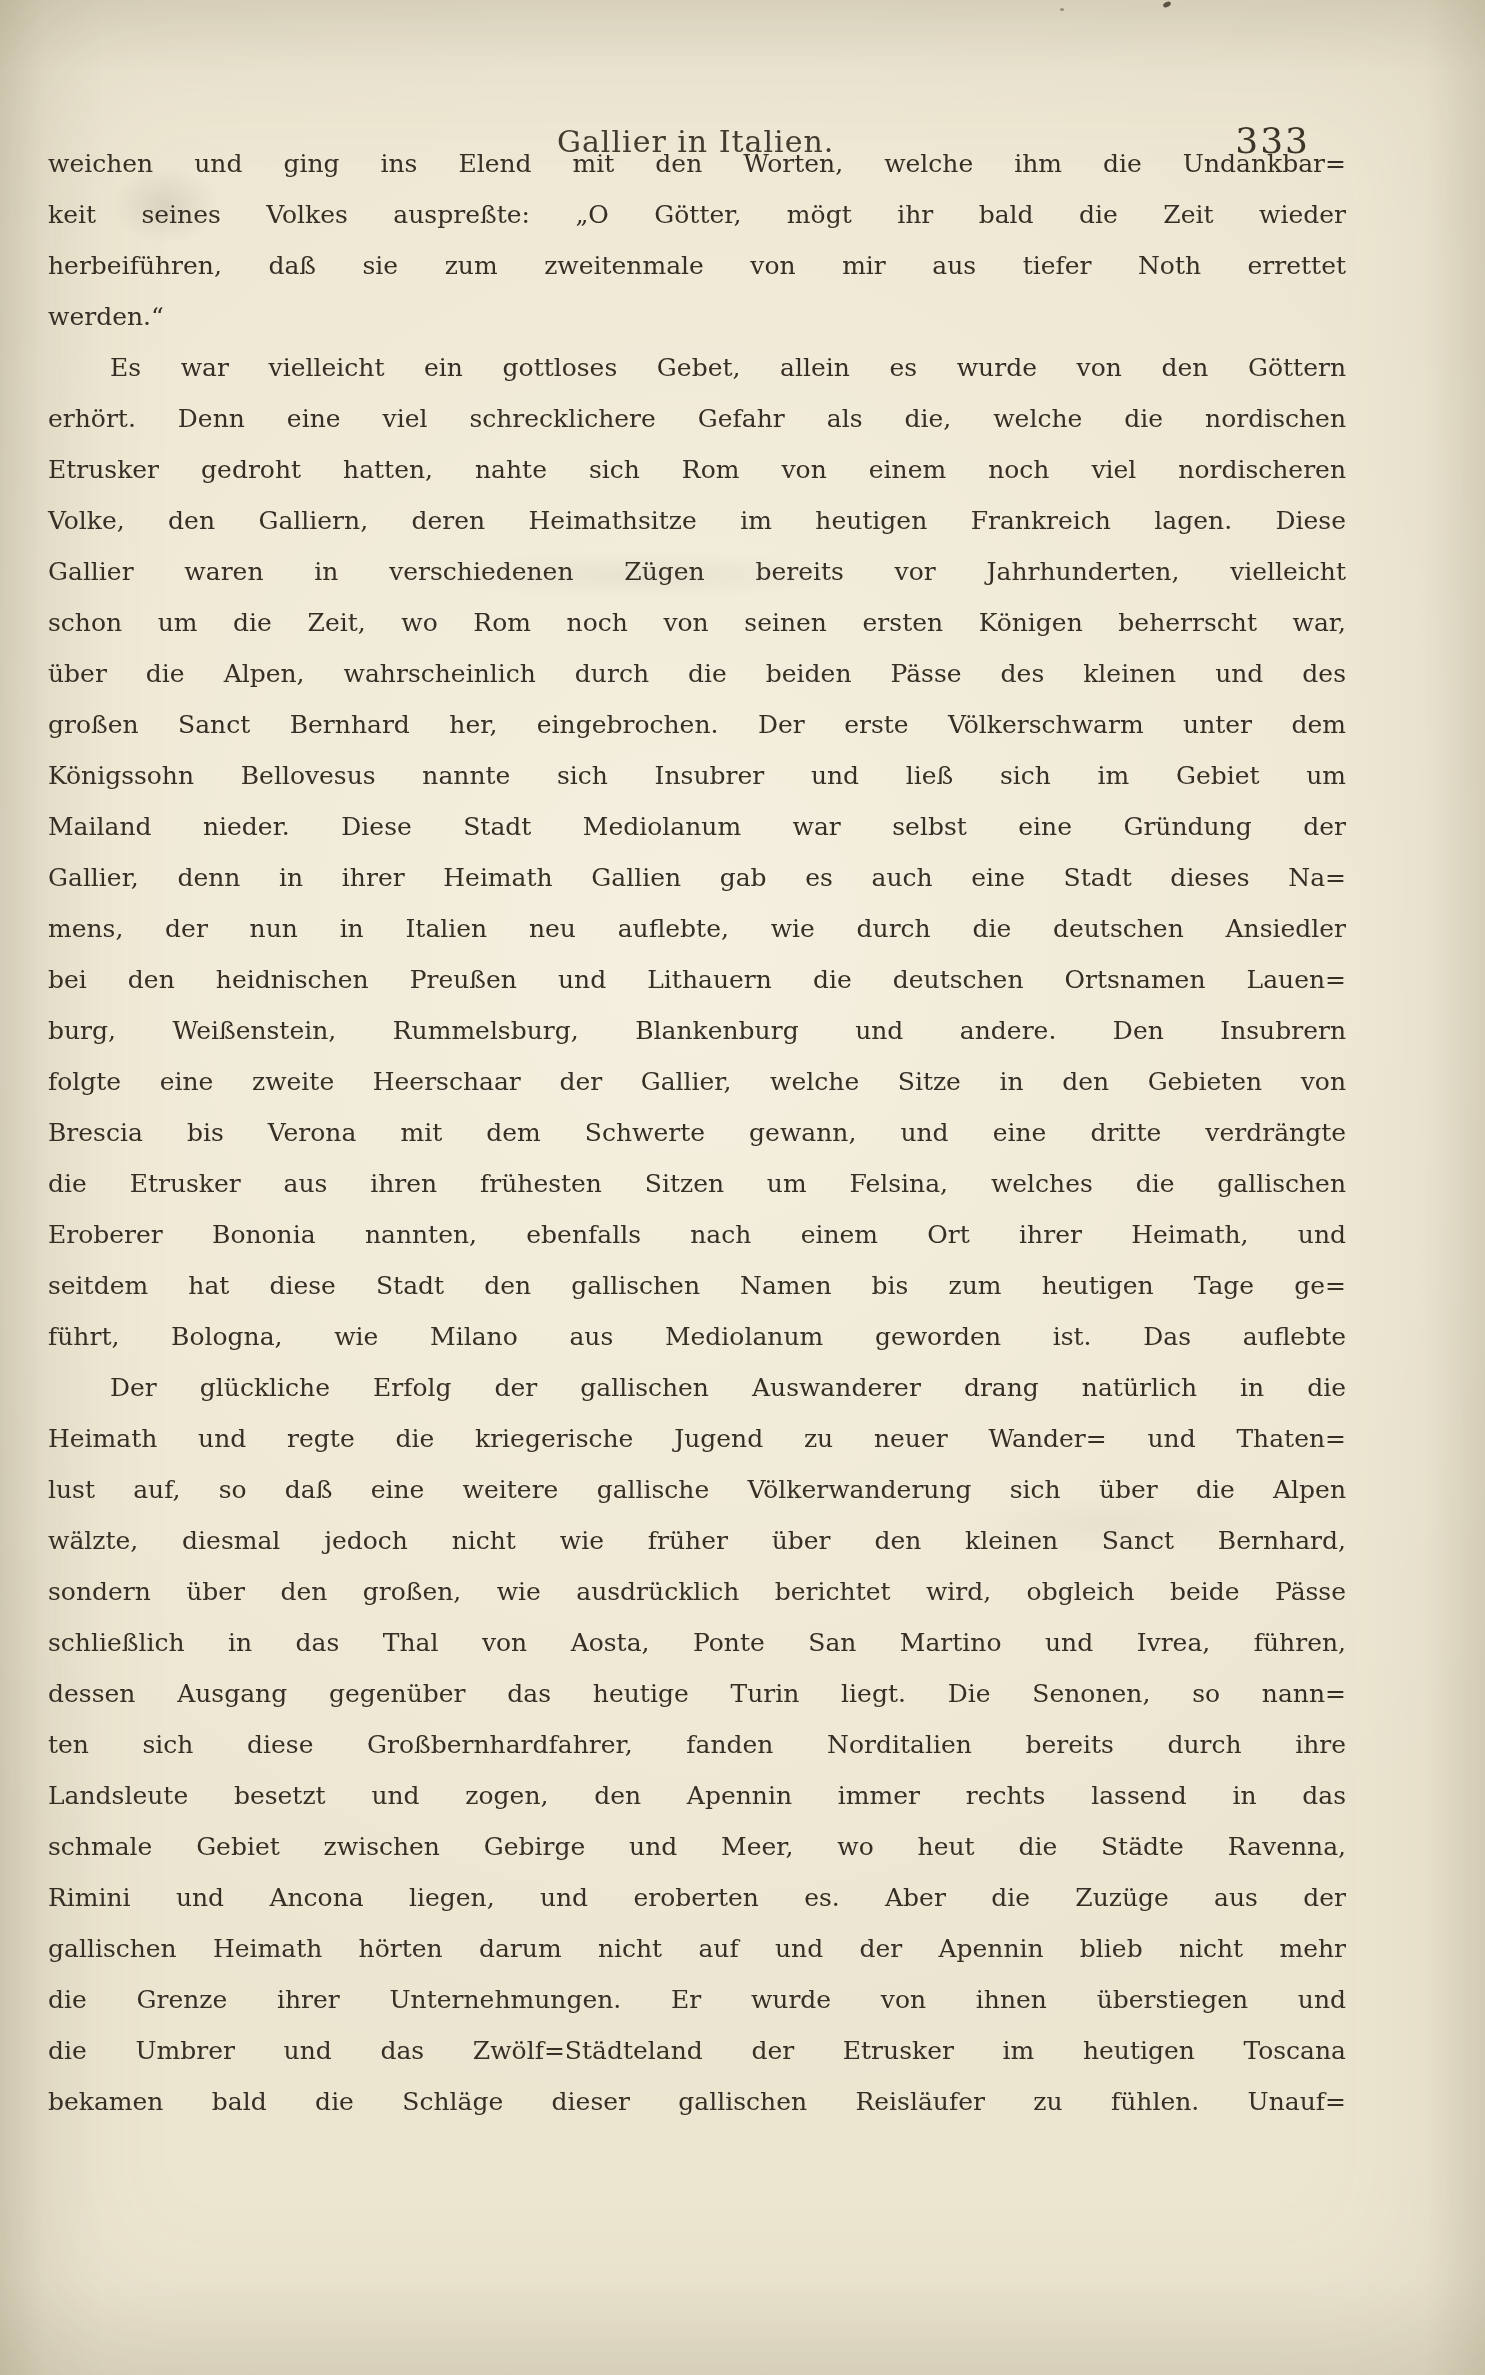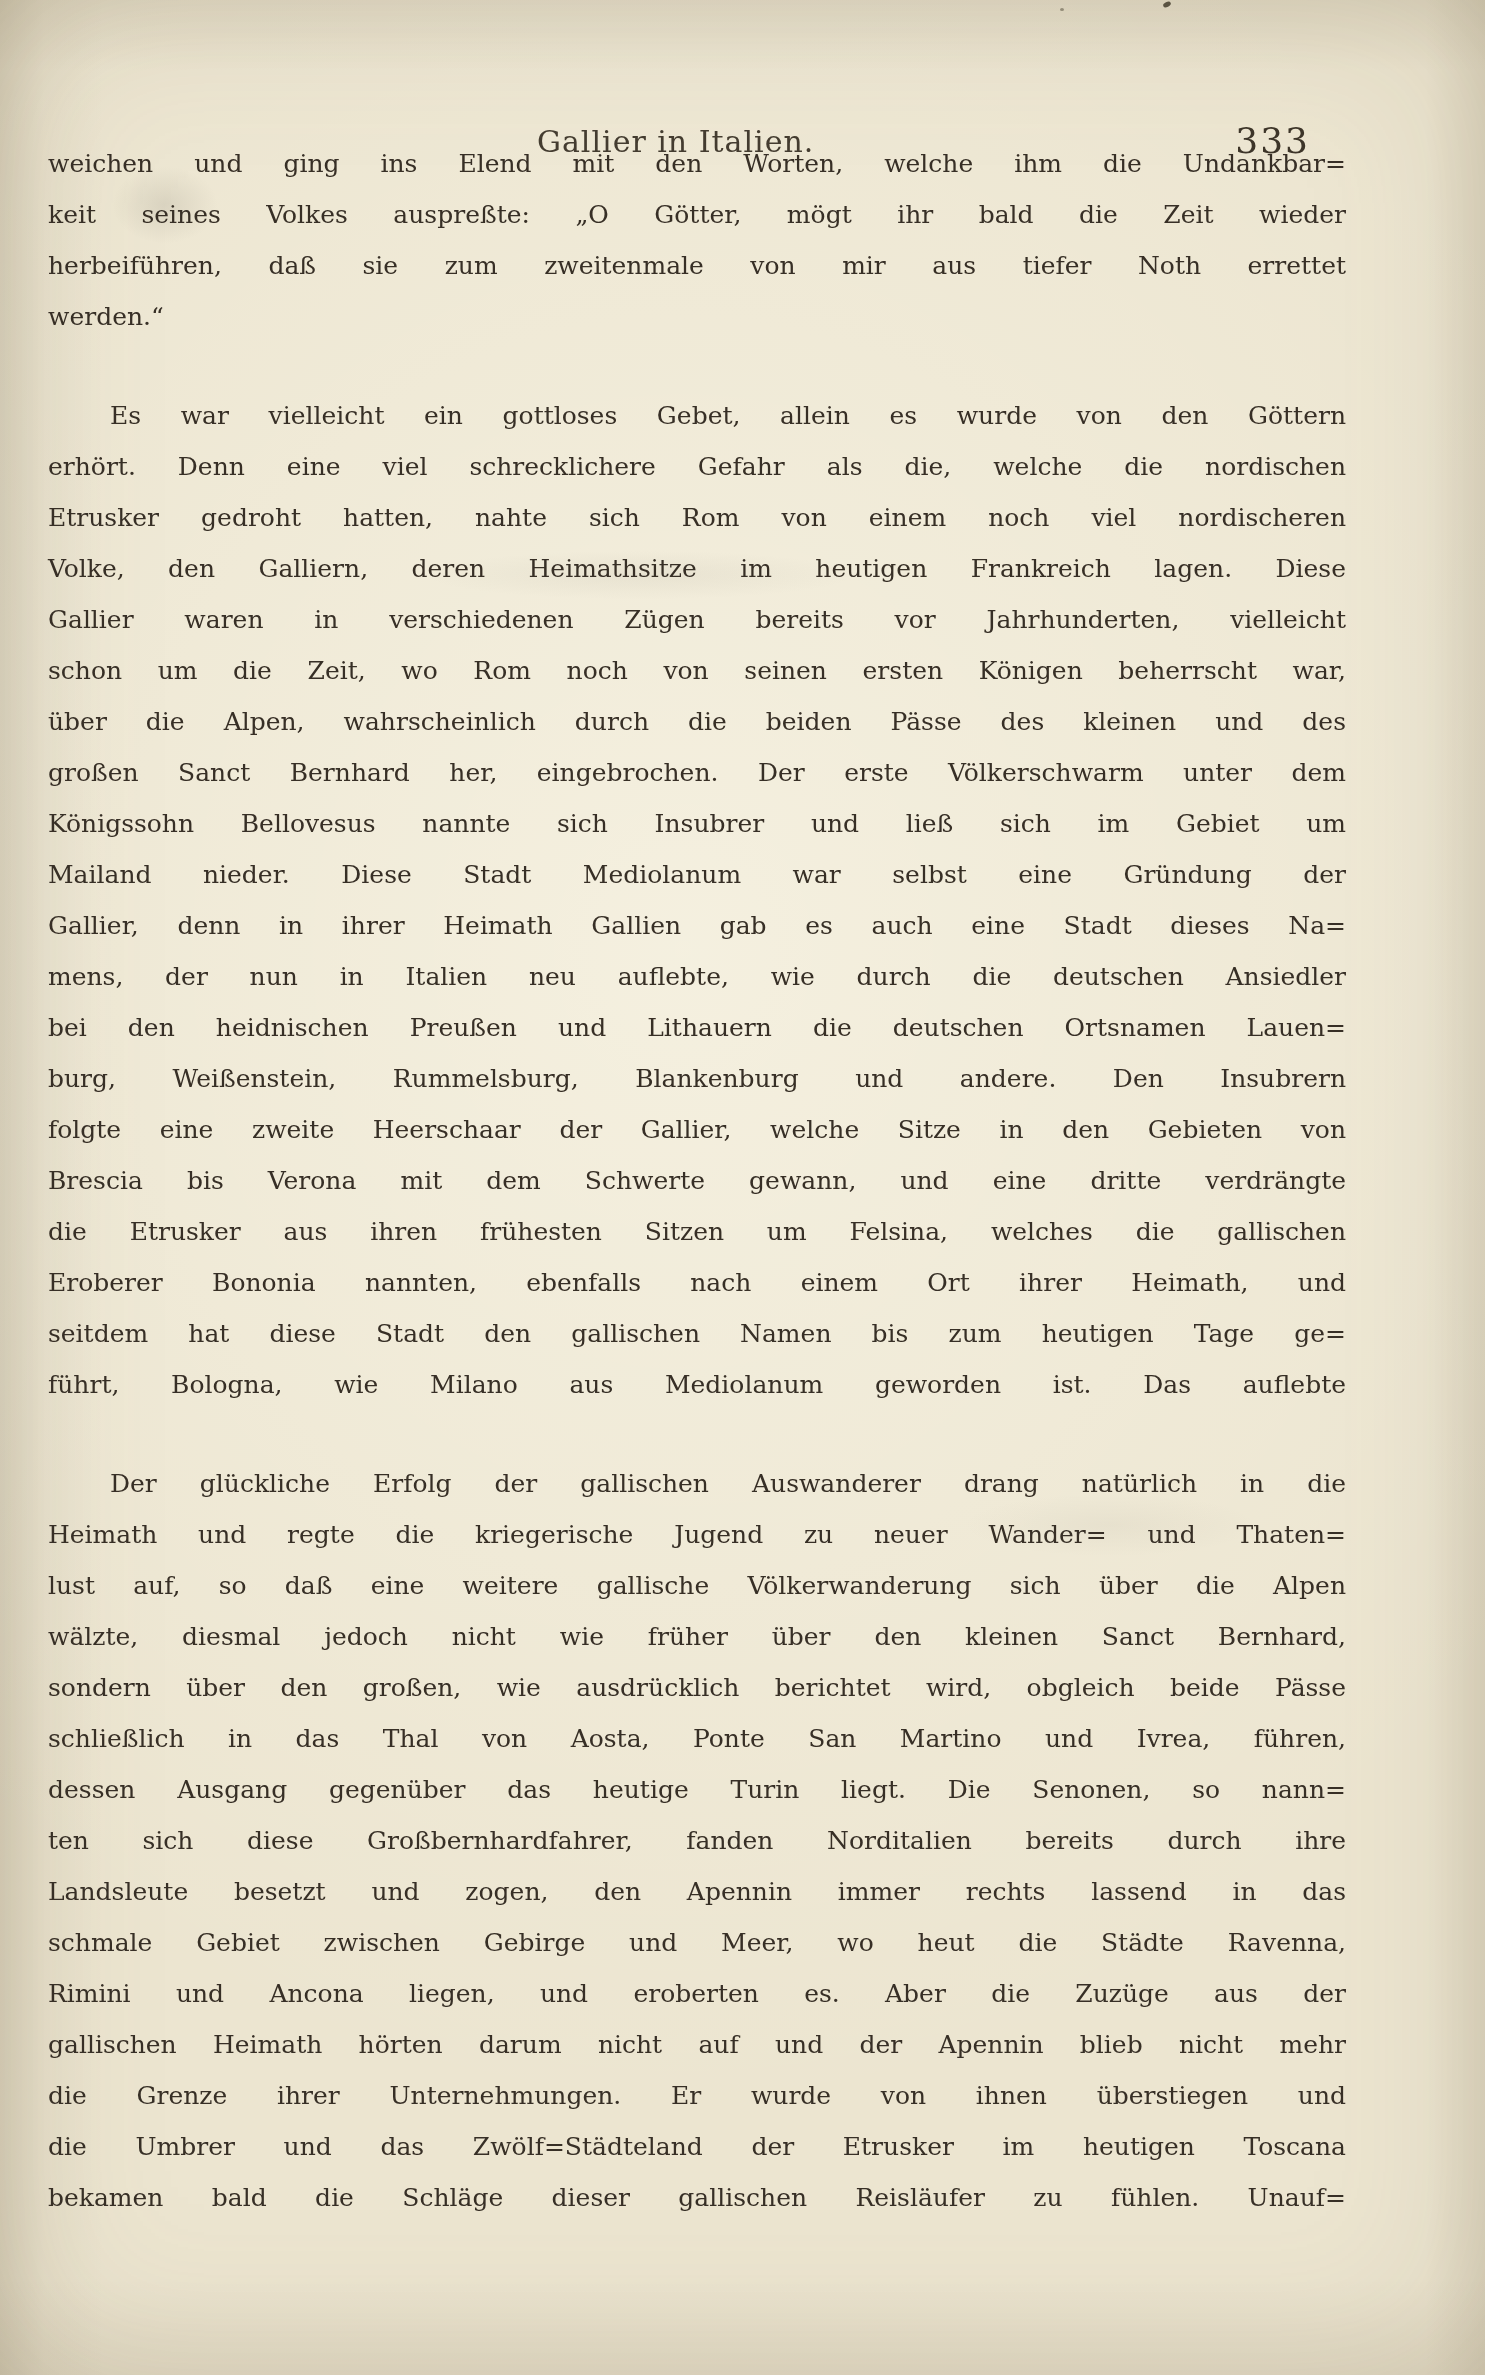--- a/index.html
+++ b/index.html
@@ -16,21 +16,21 @@
       linear-gradient(90deg,  rgba(130,118,90,0.20) 0%, rgba(130,118,90,0.05) 3%, rgba(0,0,0,0) 7%),
       linear-gradient(270deg, rgba(130,118,90,0.14) 0%, rgba(0,0,0,0) 4%),
       linear-gradient(180deg, rgba(130,118,90,0.12) 0%, rgba(0,0,0,0) 3%),
       linear-gradient(0deg,   rgba(130,118,90,0.10) 0%, rgba(0,0,0,0) 4%),
       #ece5d0;
     box-shadow: inset 0 0 170px rgba(110, 95, 65, 0.17);
   }
   .running-header {
     position: absolute;
     top: 124px;
-    left: 537px;
+    left: 557px;
     font-size: 30px;
     letter-spacing: 1px;
     color: #443c30;
     white-space: nowrap;
   }
   .page-number {
     position: absolute;
     top: 120px;
     right: 175px;
     font-size: 36px;
@@ -43,21 +43,21 @@
     left: 48px;
     width: 1298px;
     font-size: 25px;
   }
   .line {
     line-height: 51px;
     text-align: justify;
     text-align-last: justify;
     word-spacing: 2px;
   }
-  .line.indent { text-indent: 62px; margin-top: 48px; }
+  .line.indent { text-indent: 62px; }
   .line.last   { text-align-last: left; }
   
   .speck {
     position: absolute;
     border-radius: 50%;
     background: #5a5342;
   }
   .speck.s1 { left: 1163px; top: 2px;  width: 8px; height: 5px; transform: rotate(-25deg); }
   .speck.s2 { left: 1060px; top: 8px;  width: 4px; height: 3px; opacity: .55; }
   .smudge {

